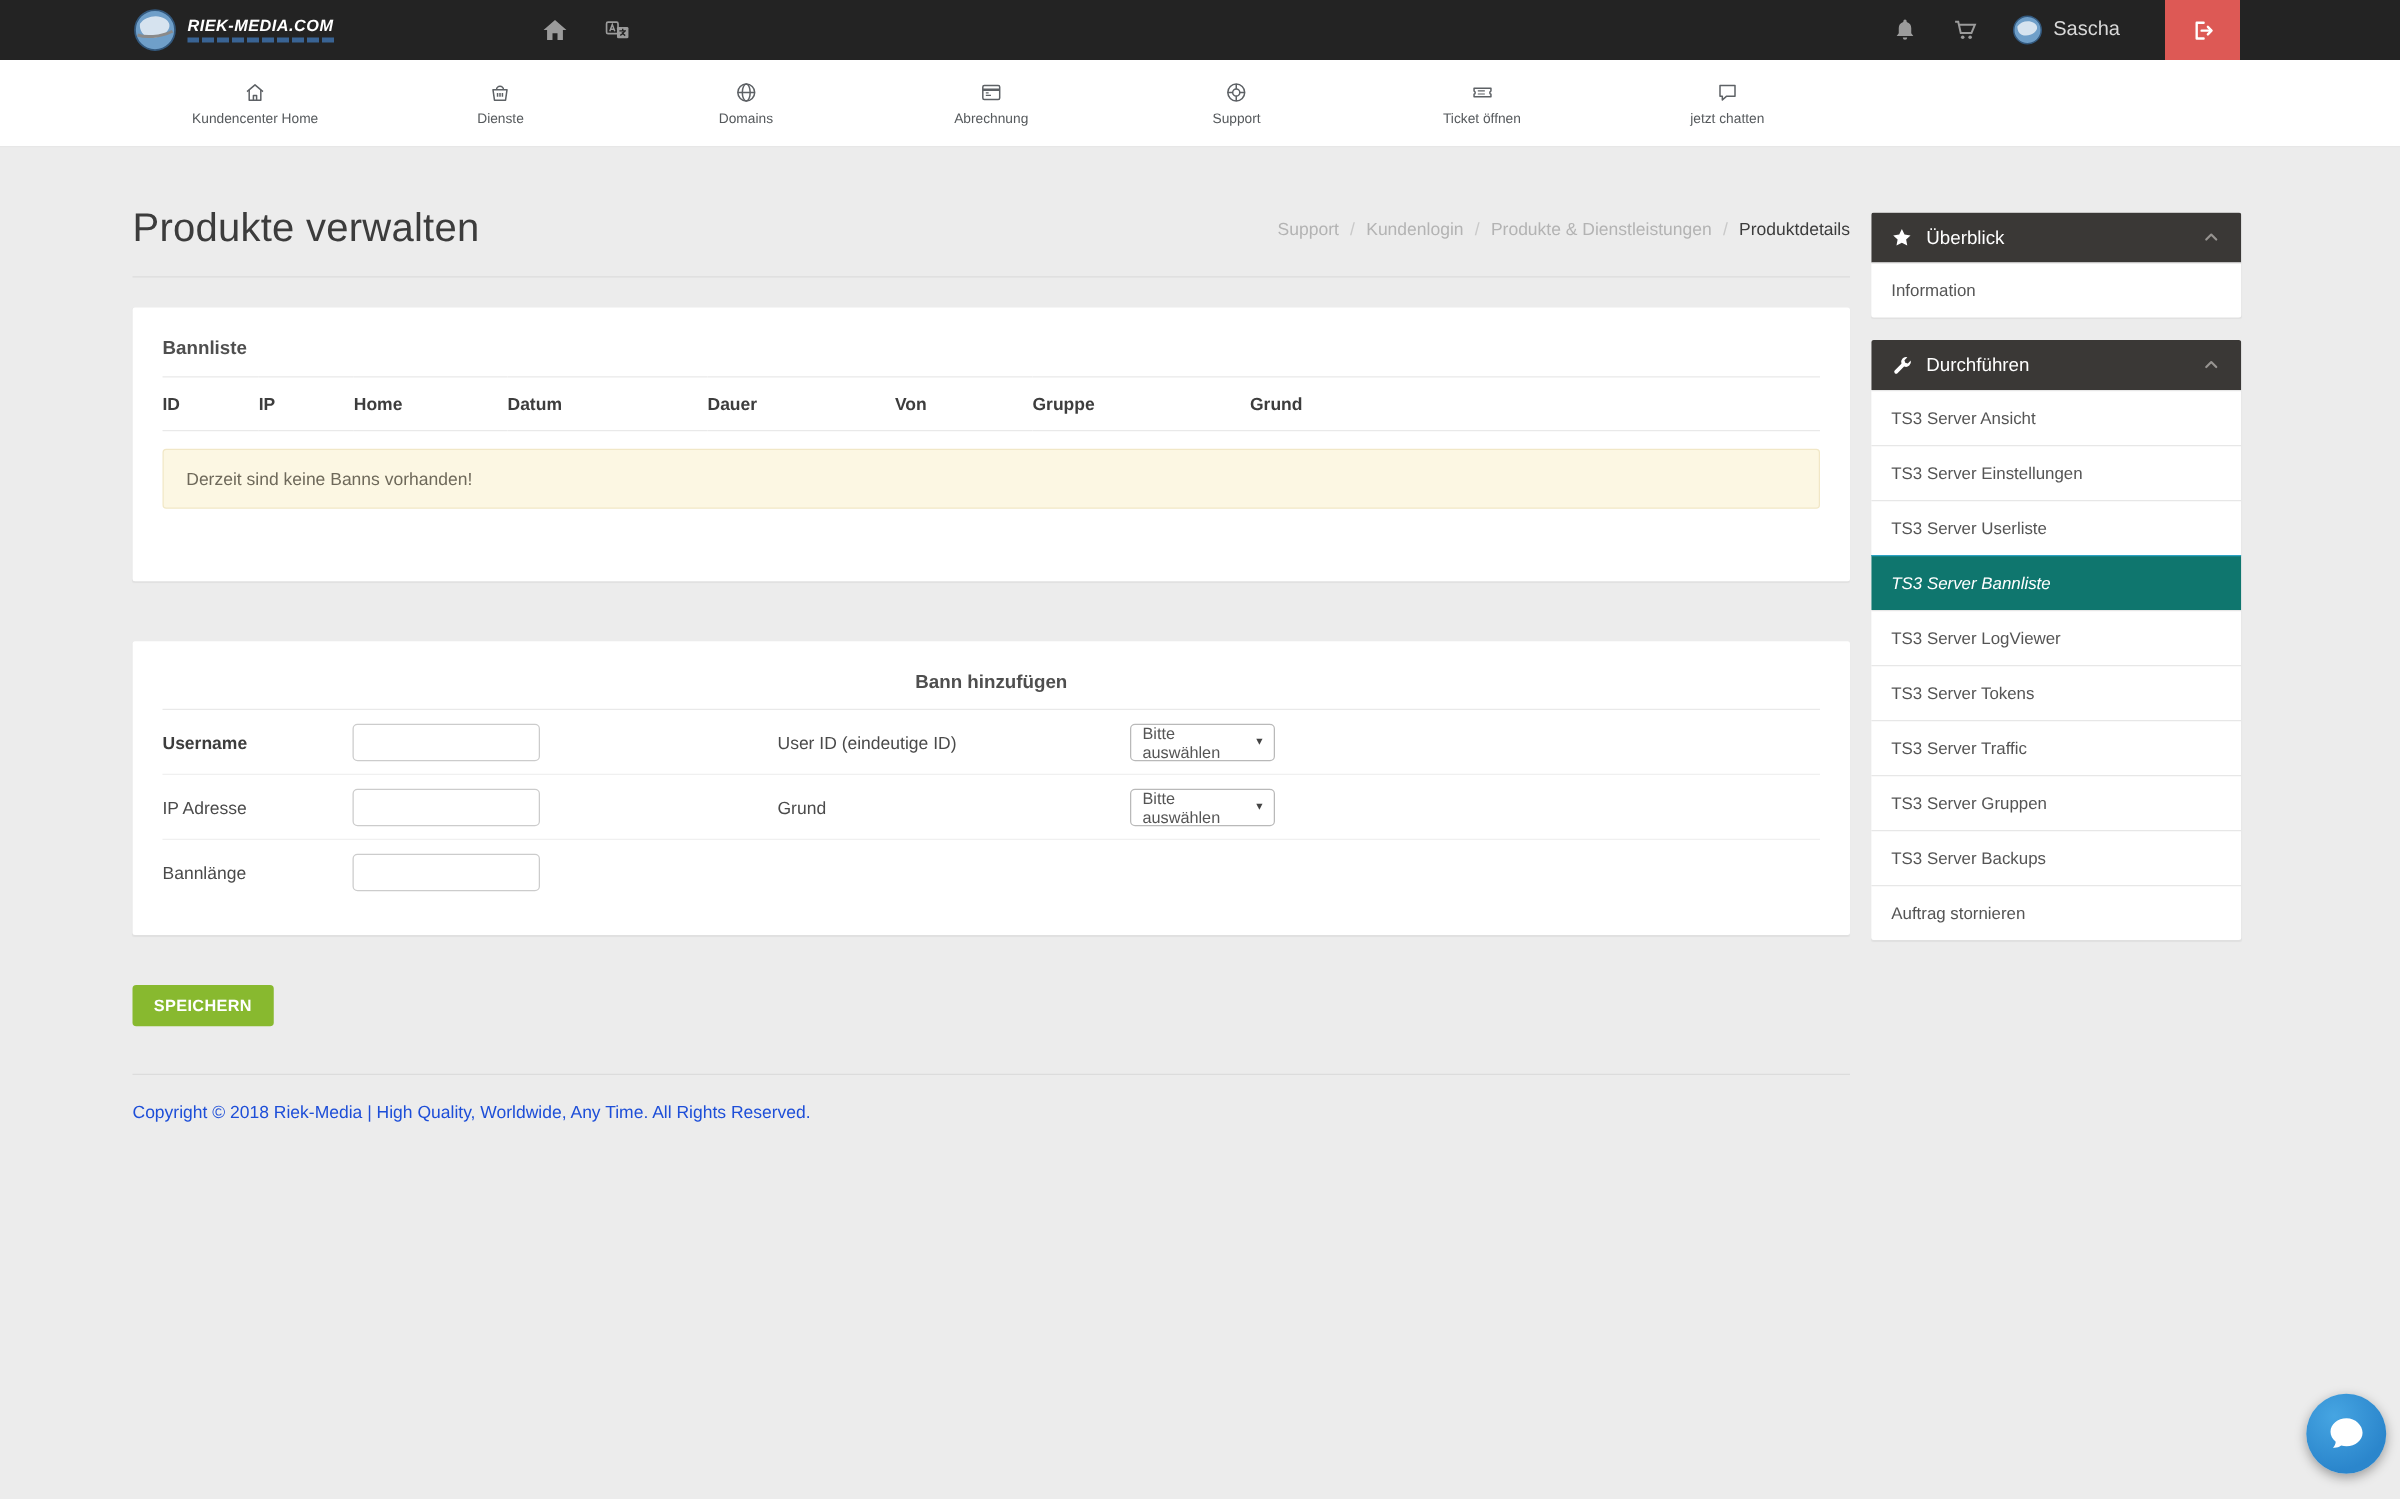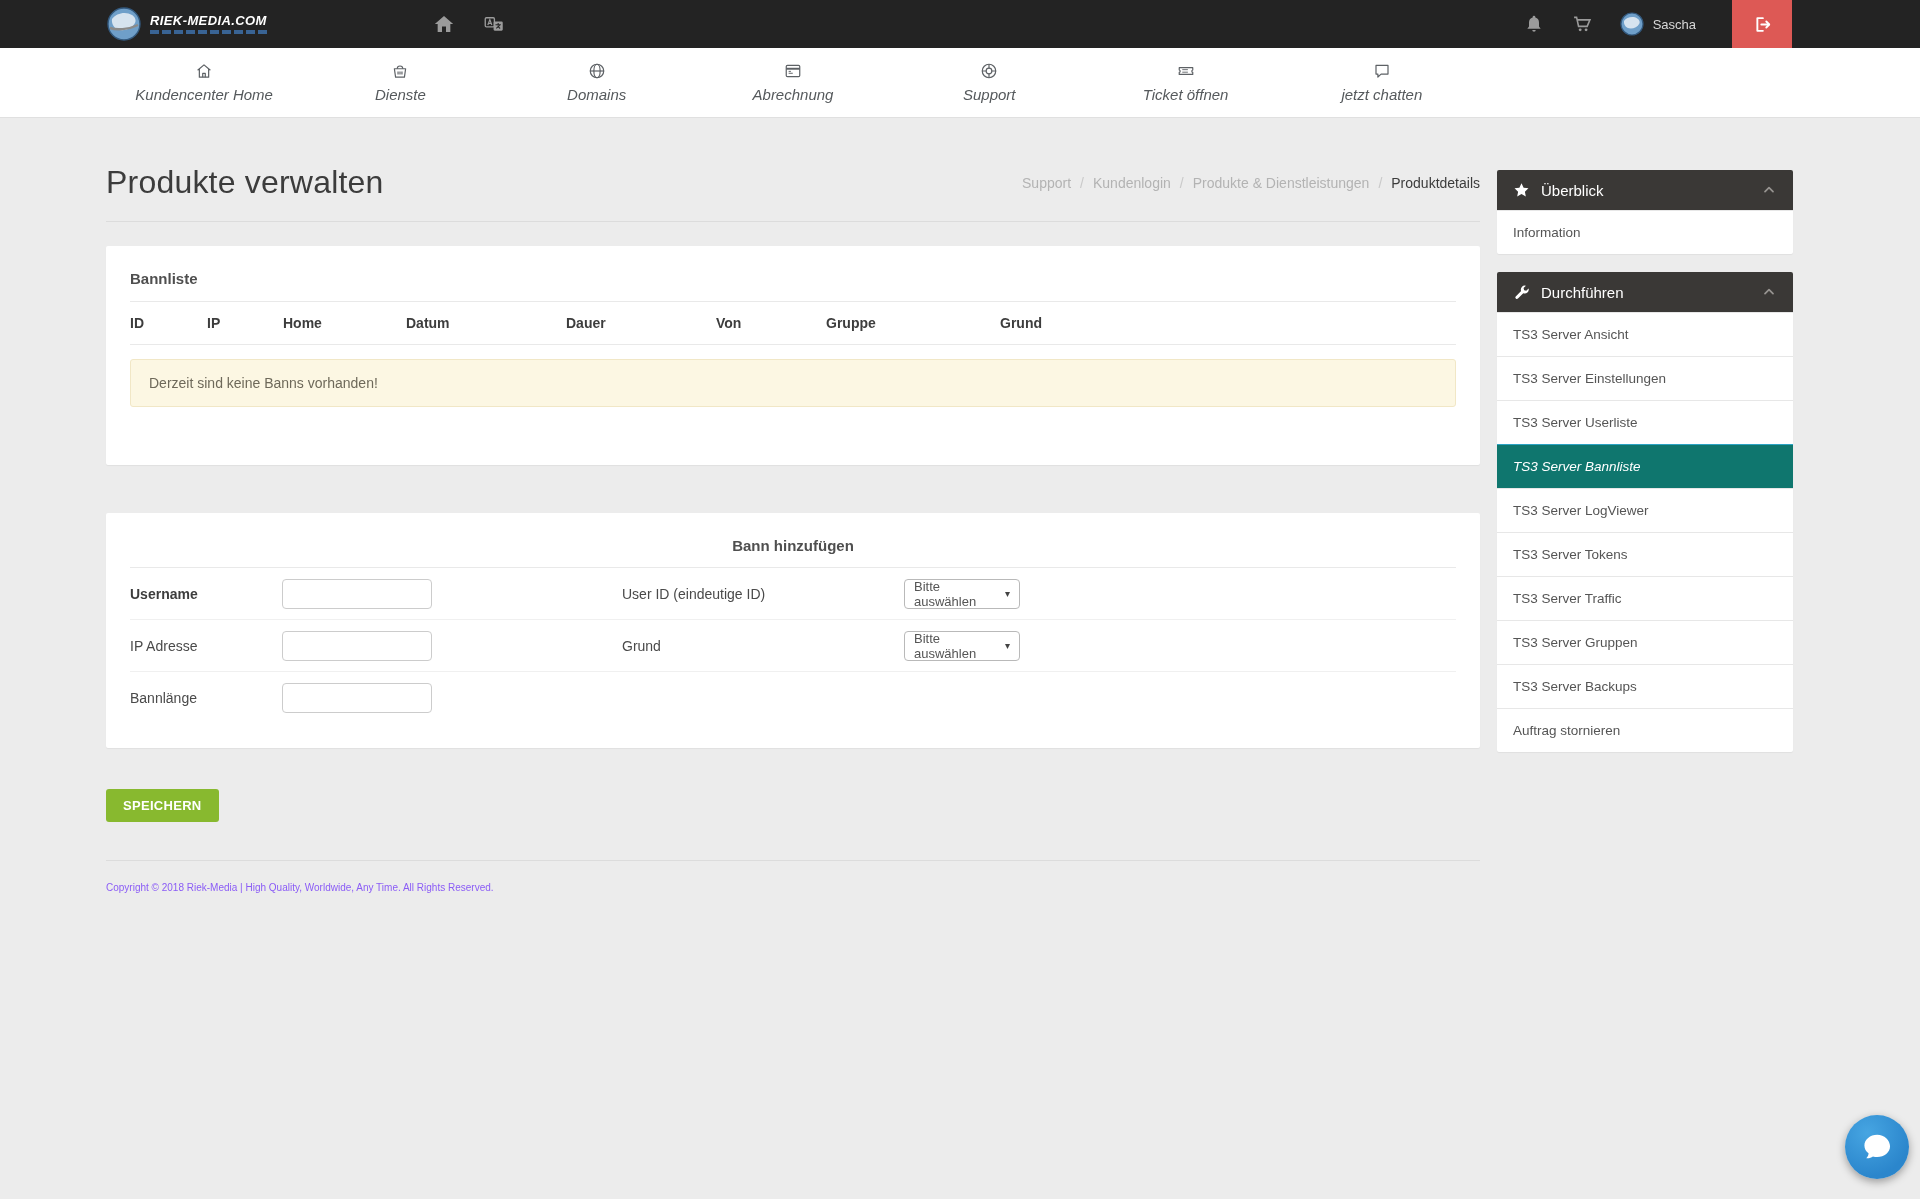--- a/index.html
+++ b/index.html
@@ -13,31 +13,31 @@
   .brand-textwrap { display: flex; flex-direction: column; line-height: 1; }
   .brand-name { color: #fff; font-weight: bold; font-style: italic; font-size: 13px; letter-spacing: .4px; }
   .brand-tagline { margin-top: 3px; height: 4px; width: 118px; background: repeating-linear-gradient(90deg,#3d6fa8 0 9px,transparent 9px 12px); opacity: .85; }
   .topbar-center { display: flex; align-items: center; gap: 30px; margin-left: 166px; }
   .top-icon { color: #9b9b9b; width: 20px; height: 20px; cursor: pointer; display: inline-flex; }
   .top-icon svg { width: 100%; height: 100%; }
   .topbar-right { margin-left: auto; display: flex; align-items: center; margin-right: 128px; height: 100%; }
   .topbar-right .top-icon { margin-right: 28px; }
   .user-chip { display: flex; align-items: center; gap: 9px; cursor: pointer; margin-right: 14px; }
   .user-avatar { width: 24px; height: 24px; flex: none; }
-  .user-name { color: #d8d8d8; font-size: 13px; }
+  .user-name { color: #d8d8d8; font-size: 16px; }
   .logout-btn { width: 60px; height: 48px; background: #dd5955; border: none; display: flex; align-items: center; justify-content: center; cursor: pointer; margin-left: 22px; }
   .logout-btn svg { width: 19px; height: 19px; }
 
   
   .mainnav { background: #fff; height: 70px; border-bottom: 1px solid #e0e0e0; }
   .mainnav-inner { width: 1374px; margin-left: 106px; height: 100%; display: flex; }
   .nav-item { flex: 1; display: flex; flex-direction: column; align-items: center; justify-content: center; gap: 6px; cursor: pointer; color: #55595c; }
   .nav-item .n-icon { width: 18px; height: 18px; color: #5d6165; }
   .nav-item .n-icon svg { width: 100%; height: 100%; }
-  .nav-item .n-label { font-size: 15px; font-style: italic; }
+  .nav-item .n-label { font-size: 11px; }
 
   
   .content { display: flex; align-items: flex-start; padding: 0 127px 0 106px; }
   .main-col { flex: 1; min-width: 0; }
   .side-col { width: 296px; flex: none; margin-left: 17px; padding-top: 52px; }
 
   .page-header { display: flex; align-items: center; justify-content: space-between; padding: 46px 0 20px; border-bottom: 1px solid #dcdcdc; margin-bottom: 24px; }
   .page-title { font-size: 32px; font-weight: 300; color: #3c3c3c; letter-spacing: .2px; }
   .breadcrumb { font-size: 14px; color: #b3b3b3; display: flex; gap: 9px; align-items: center; }
   .breadcrumb .crumb { color: #b3b3b3; cursor: pointer; }
@@ -57,21 +57,21 @@
   .form-row { display: grid; grid-template-columns: 152px 340px 282px 1fr; align-items: center; min-height: 52px; }
   .form-row:not(:last-child) { border-bottom: 1px solid #f0f0f0; }
   .f-label { font-size: 14px; color: #4a4a4a; }
   .f-label.bold { font-weight: bold; color: #3d3d3d; }
   .text-input { width: 150px; height: 30px; border: 1px solid #ccc; border-radius: 4px; padding: 0 8px; font-size: 14px; color: #333; background: #fff; font-family: inherit; }
   .fake-select { width: 116px; height: 30px; border: 1px solid #b9b9b9; border-radius: 4px; background: #fff; display: flex; align-items: center; justify-content: space-between; padding: 0 9px; font-size: 13px; color: #555; cursor: pointer; }
   .fake-select .caret { font-size: 10px; color: #444; margin-left: 6px; }
 
   .save-btn { display: inline-block; background: #88b92f; color: #fff; font-weight: bold; font-size: 13px; letter-spacing: .3px; border: none; border-radius: 3px; padding: 9px 17px; cursor: pointer; margin: -8px 0 0; font-family: inherit; }
 
-  .footer { border-top: 1px solid #dcdcdc; margin-top: 38px; padding: 21px 0 46px; color: #8b5cf6; font-size: 10px; }
+  .footer { border-top: 1px solid #dcdcdc; margin-top: 38px; padding: 21px 0 46px; color: #1d4ed8; font-size: 14px; }
 
   
   .side-panel { background: #fff; border-radius: 2px; box-shadow: 0 1px 1px rgba(0,0,0,.05); margin-bottom: 18px; overflow: hidden; }
   .side-header { background: #3a3836; color: #fff; height: 40px; display: flex; align-items: center; padding: 0 16px; cursor: pointer; }
   .side-header .s-icon { width: 17px; height: 17px; margin-right: 11px; color: #fff; }
   .side-header .s-icon svg { width: 100%; height: 100%; }
   .side-header .s-title { font-size: 15px; }
   .side-header .chev { margin-left: auto; width: 16px; height: 16px; color: #969390; }
   .side-header .chev svg { width: 100%; height: 100%; }
   .side-item { height: 44px; display: flex; align-items: center; padding: 0 16px; font-size: 13.5px; color: #555; cursor: pointer; border-top: 1px solid #e7e7e7; }

